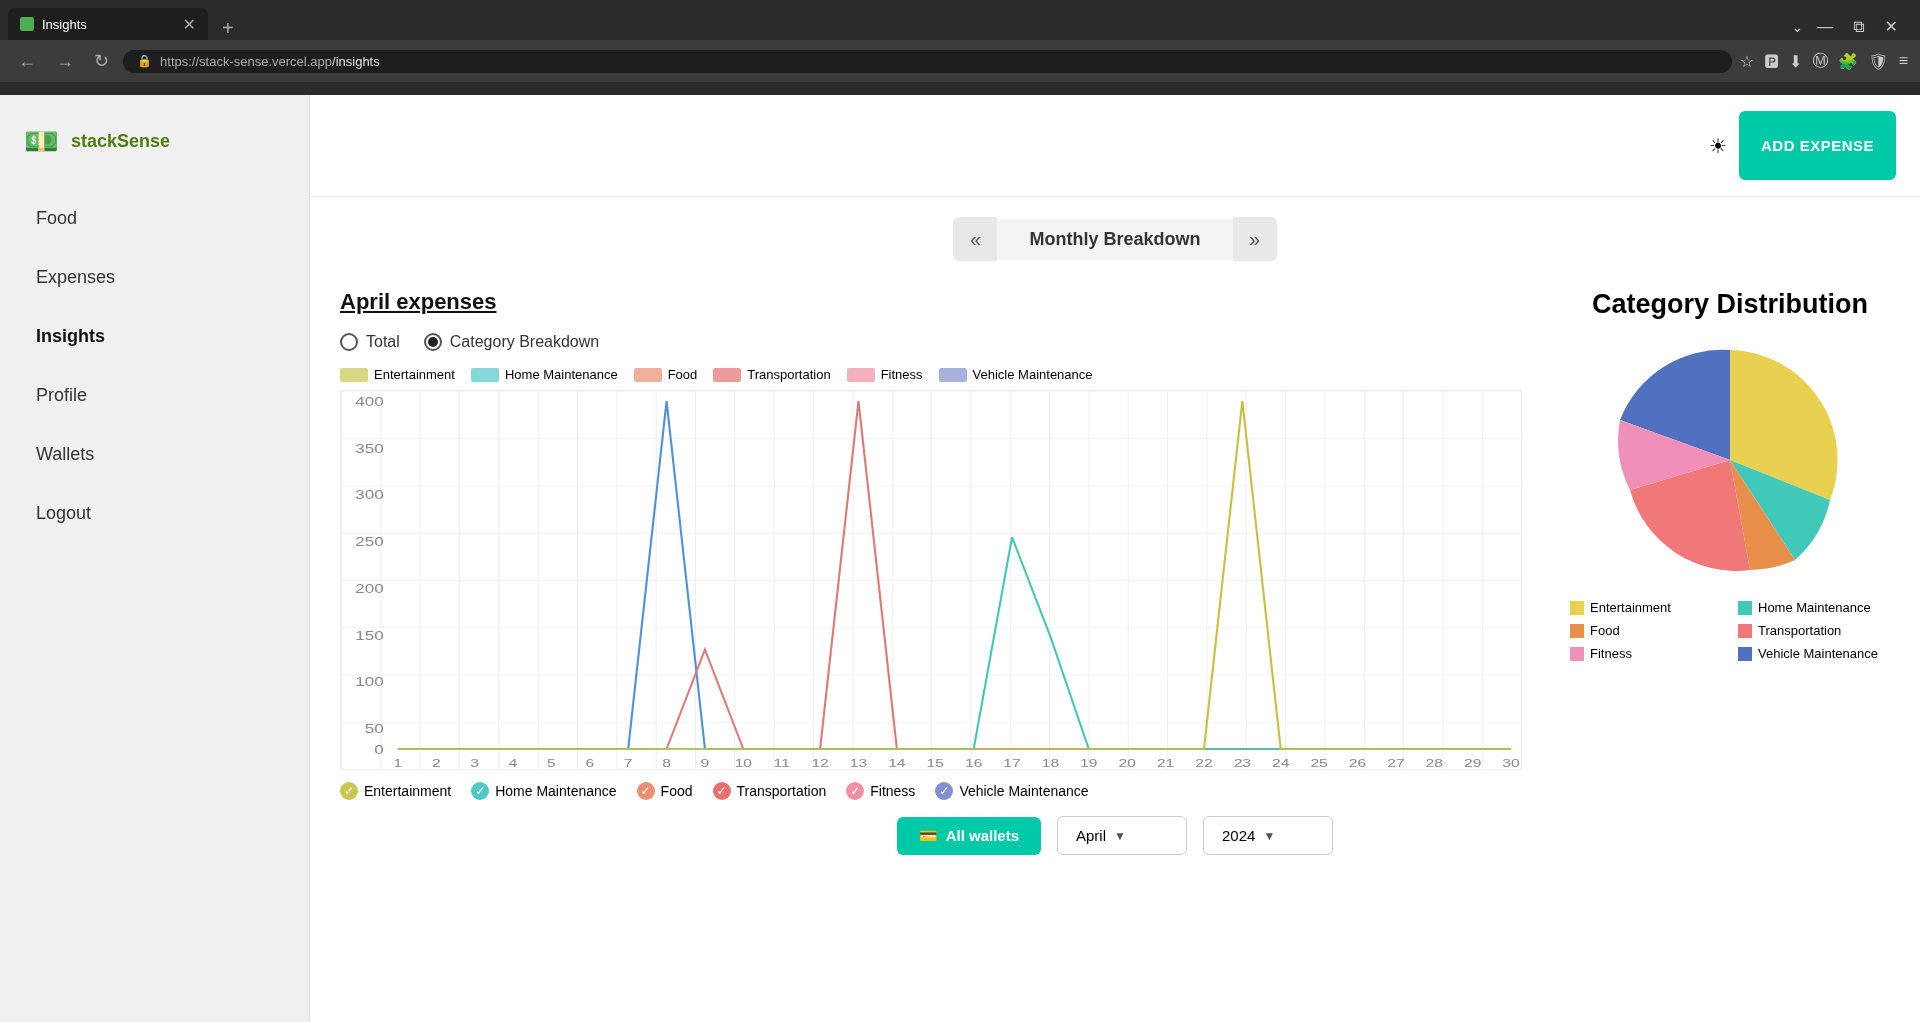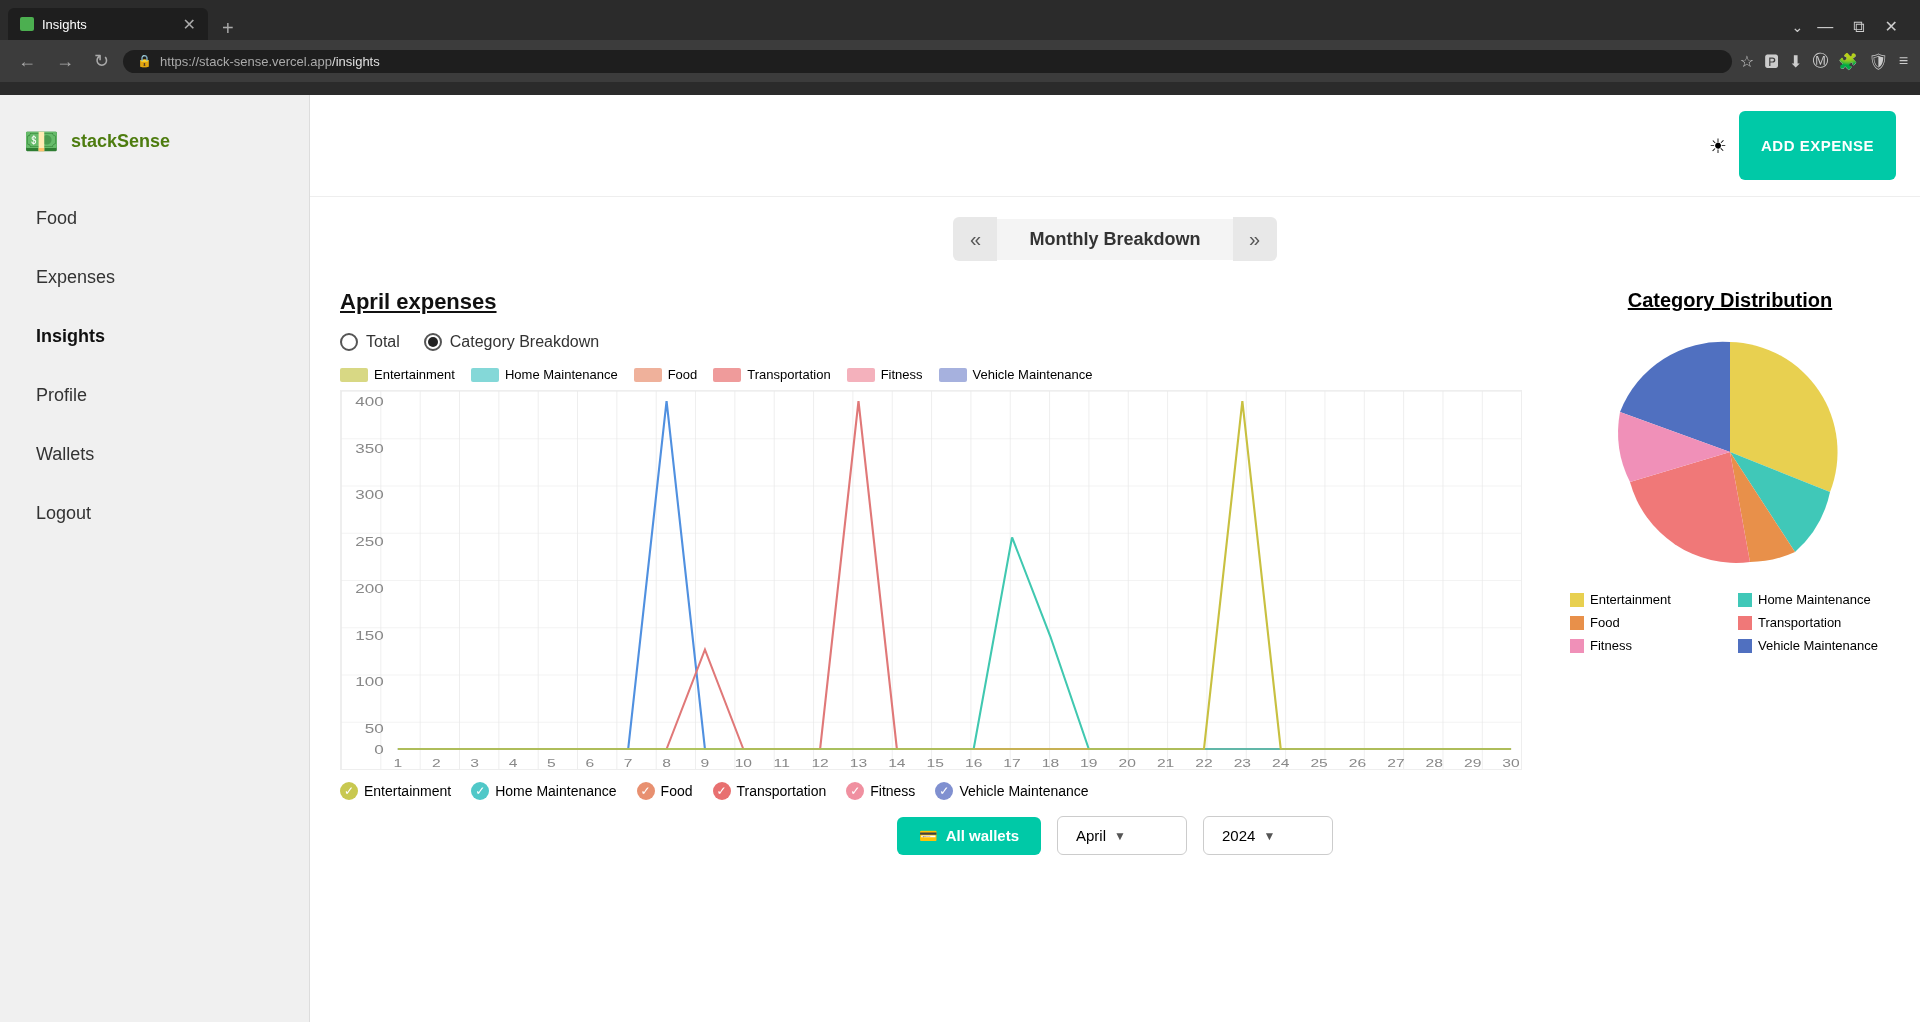--- a/index.html
+++ b/index.html
@@ -67,21 +67,21 @@
     .legend-item { display: flex; align-items: center; gap: 6px; }
     .legend-color { width: 28px; height: 14px; border-radius: 2px; opacity: 0.7; }
     .chart-container { background: #fff; border: 1px solid #eee; position: relative; height: 380px; }
 
     
     .checkbox-group { display: flex; flex-wrap: wrap; gap: 8px 20px; margin-top: 12px; font-size: 14px; }
     .checkbox-item { display: flex; align-items: center; gap: 6px; cursor: pointer; }
     .check-icon { width: 18px; height: 18px; border-radius: 50%; display: flex; align-items: center; justify-content: center; font-size: 12px; color: #fff; }
 
     
-    .pie-section-title { font-size: 20px; font-weight: 700; text-decoration: underline; margin-bottom: 20px; text-align: center; }
+    .pie-section-title { font-size: 27px; font-weight: 700; margin-bottom: 20px; text-align: center; }
     .pie-wrapper { display: flex; justify-content: center; margin-bottom: 20px; }
     .pie-legend { display: grid; grid-template-columns: 1fr 1fr; gap: 8px 16px; font-size: 13px; }
     .pie-legend-item { display: flex; align-items: center; gap: 6px; }
     .pie-legend-color { width: 14px; height: 14px; flex-shrink: 0; }
 
     
     .bottom-filters { display: flex; align-items: center; justify-content: center; gap: 16px; padding: 16px; }
     .filter-btn { background: #00c9a7; color: #fff; border: none; border-radius: 6px; padding: 10px 22px; font-size: 15px; font-weight: 600; cursor: pointer; display: flex; align-items: center; gap: 8px; }
     .filter-select { background: #fff; border: 1px solid #ccc; border-radius: 6px; padding: 10px 18px; font-size: 15px; cursor: pointer; display: flex; align-items: center; gap: 8px; min-width: 130px; }
     .select-arrow { font-size: 12px; color: #555; }

